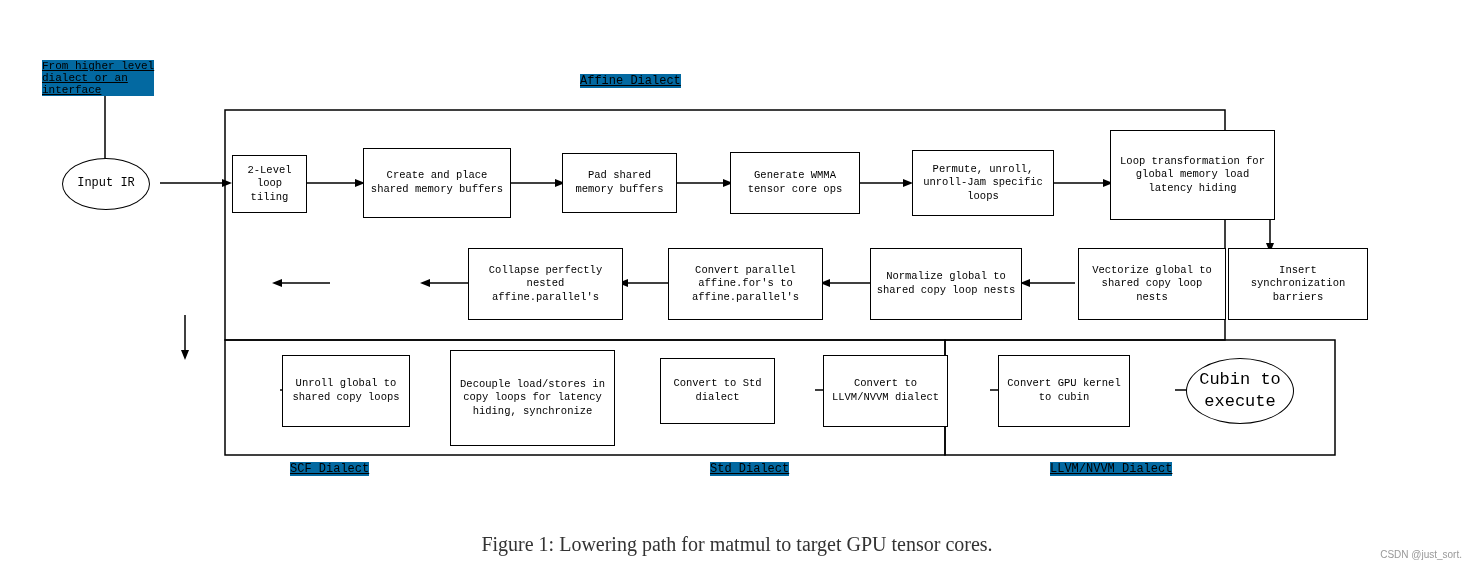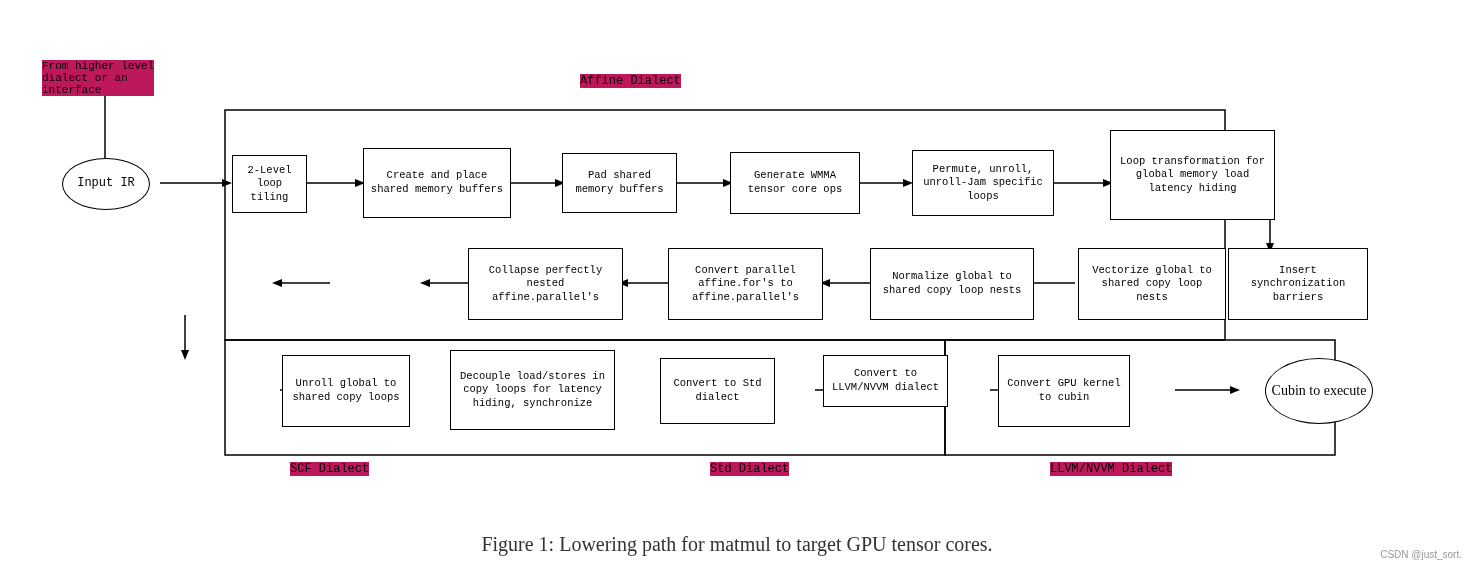--- a/index.html
+++ b/index.html
@@ -30,21 +30,22 @@
       padding: 4px;
     }
     .node.oval {
       border-radius: 50%;
     }
     .label-text {
       position: absolute;
       font-size: 11px;
       font-family: 'Courier New', Courier, monospace;
       text-align: center;
-      background: #be185d;
+      background: #0369a1;
+      text-decoration: underline;
     }
     .figure-caption {
       position: absolute;
       bottom: 12px;
       left: 0;
       right: 0;
       text-align: center;
       font-family: Georgia, serif;
       font-size: 20px;
       color: #333;
@@ -207,21 +208,21 @@
 synchronization
 barriers</span>
   </div>
 
   <div class="node" style="left:1078px; top:248px; width:148px; height:72px; font-size:10.5px;justify-content:center;">
     <span>Vectorize global
 to shared copy
 loop nests</span>
   </div>
 
-  <div class="node" style="left:870px; top:248px; width:164px; height:72px; font-size:10.5px;justify-content:flex-end;">
+  <div class="node" style="left:870px; top:248px; width:152px; height:72px; font-size:10.5px;justify-content:flex-end;">
     <span>Normalize global
 to shared copy
 loop nests</span>
   </div>
 
   <div class="node" style="left:668px; top:248px; width:155px; height:72px; font-size:10.5px;">
     <span>Convert parallel
 affine.for's to
 affine.parallel's</span>
   </div>
@@ -234,45 +235,45 @@
 
 
 
 
   <div class="node" style="left:282px; top:355px; width:128px; height:72px; font-size:10.5px;">
     <span>Unroll global to
 shared copy
 loops</span>
   </div>
 
-  <div class="node" style="left:450px; top:350px; width:165px; height:80px; font-size:10.5px;">
+  <div class="node" style="left:450px; top:350px; width:165px; height:96px; font-size:10.5px;">
     <span>Decouple load/stores
 in copy loops for
 latency hiding,
 synchronize</span>
   </div>
 
   <div class="node" style="left:660px; top:358px; width:115px; height:66px; font-size:10.5px;">
     <span>Convert to
 Std dialect</span>
   </div>
 
-  <div class="node" style="left:823px; top:355px; width:125px; height:52px; font-size:10.5px;">
+  <div class="node" style="left:823px; top:355px; width:125px; height:72px; font-size:10.5px;">
     <span>Convert to
 LLVM/NVVM
 dialect</span>
   </div>
 
   <div class="node" style="left:998px; top:355px; width:132px; height:72px; font-size:10.5px;">
     <span>Convert GPU
 kernel to
 cubin</span>
   </div>
 
-  <div class="node oval" style="left:1265px; top:358px; width:108px; height:66px; font-size:14px;font-family:Liberation Serif, serif;">
+  <div class="node oval" style="left:1186px; top:358px; width:108px; height:66px; font-size:17px;">
     <span>Cubin to
 execute</span>
   </div>
 
   <div class="figure-caption">
     <span>Figure 1: Lowering path for matmul to target GPU tensor cores.</span>
   </div>
 
   <div class="watermark">
     <span>CSDN @just_sort.</span>

